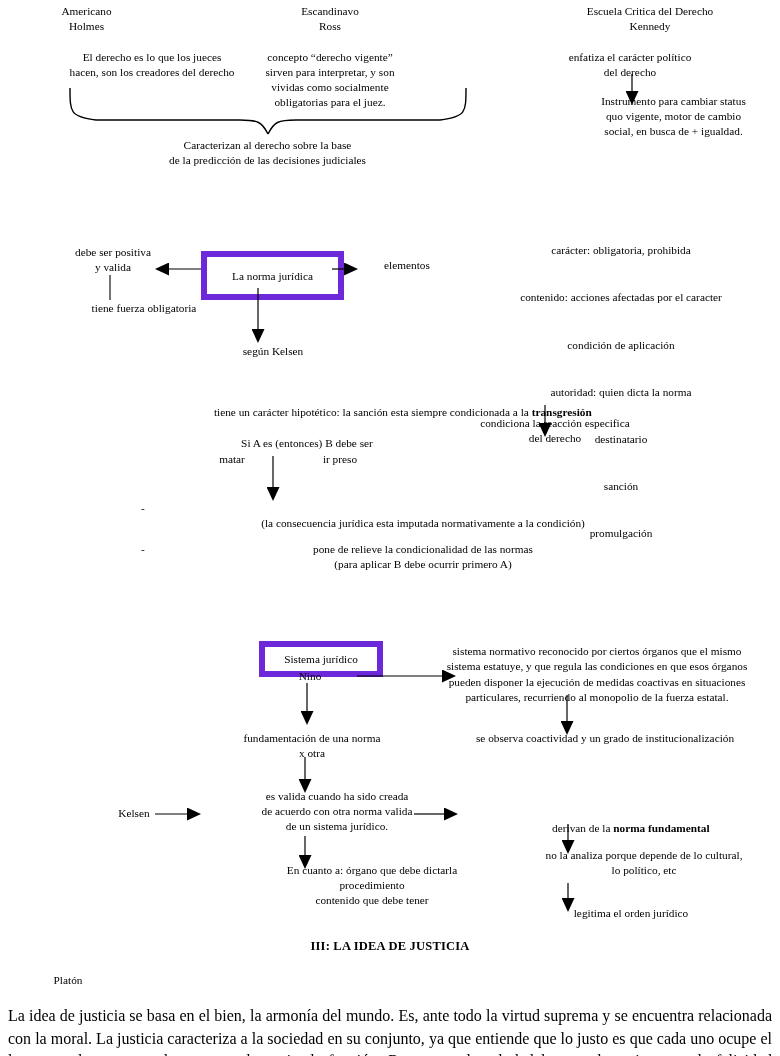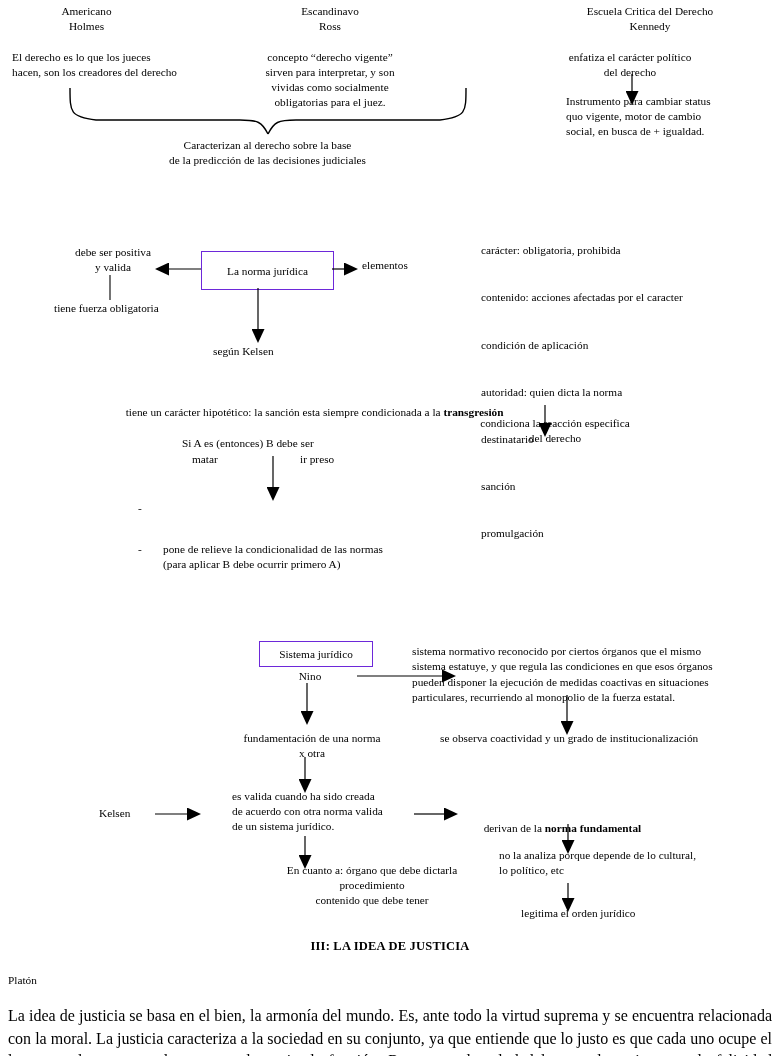--- a/index.html
+++ b/index.html
@@ -4,24 +4,24 @@
 <style>
   html,body{margin:0;padding:0;background:#ffffff;}
   body{
     width:780px;height:1056px;position:relative;overflow:hidden;
     font-family:"Liberation Serif","DejaVu Serif",serif;
     color:#000000;
     -webkit-font-smoothing:antialiased;
   }
   .t{position:absolute;white-space:pre;line-height:1.32;font-size:11.3px;}
   .c{text-align:center;}
-  .l{text-align:left;}
+  .l{text-align:center;}
   .b{font-weight:bold;}
   .box{
-    position:absolute;border:1px solid #6d28d9;background:#fff;
+    position:absolute;border:6px solid #6d28d9;background:#fff;
     display:flex;align-items:center;justify-content:center;
     font-size:11.3px;
   }
   svg.ov{position:absolute;left:0;top:0;width:780px;height:1056px;pointer-events:none;}
   .title{font-size:12.5px;font-weight:bold;letter-spacing:.2px;}
   .para{position:absolute;font-size:16px;line-height:1.42;}
 </style>
 </head>
 <body>
 
@@ -73,21 +73,21 @@
 </div>
 
 <div class="t l" style="left:182px;top:436px;width:250px;">Si A es (entonces) B debe ser</div>
 <div class="t l" style="left:192px;top:452px;width:80px;">matar</div>
 <div class="t l" style="left:300px;top:452px;width:80px;">ir preso</div>
 
 <div class="t c" style="left:440px;top:416px;width:230px;">condiciona la reacción especifica
 del derecho</div>
 
 <div class="t l" style="left:138px;top:501px;width:10px;">-</div>
-<div class="t l" style="left:163px;top:501px;width:520px;"><br></div>
+<div class="t l" style="left:163px;top:501px;width:520px;"><br><span>(la consecuencia jurídica esta imputada normativamente a la condición)</span></div>
 
 <div class="t l" style="left:138px;top:542px;width:10px;">-</div>
 <div class="t l" style="left:163px;top:542px;width:520px;"><span>pone de relieve la condicionalidad de las normas</span><br><span>(para aplicar B debe ocurrir primero A)</span></div>
 
 <div class="box" style="left:259px;top:641px;width:112px;height:24px;">
   <span>Sistema jurídico</span>
 </div>
 
 <div class="t c" style="left:270px;top:669px;width:80px;">Nino</div>
 

